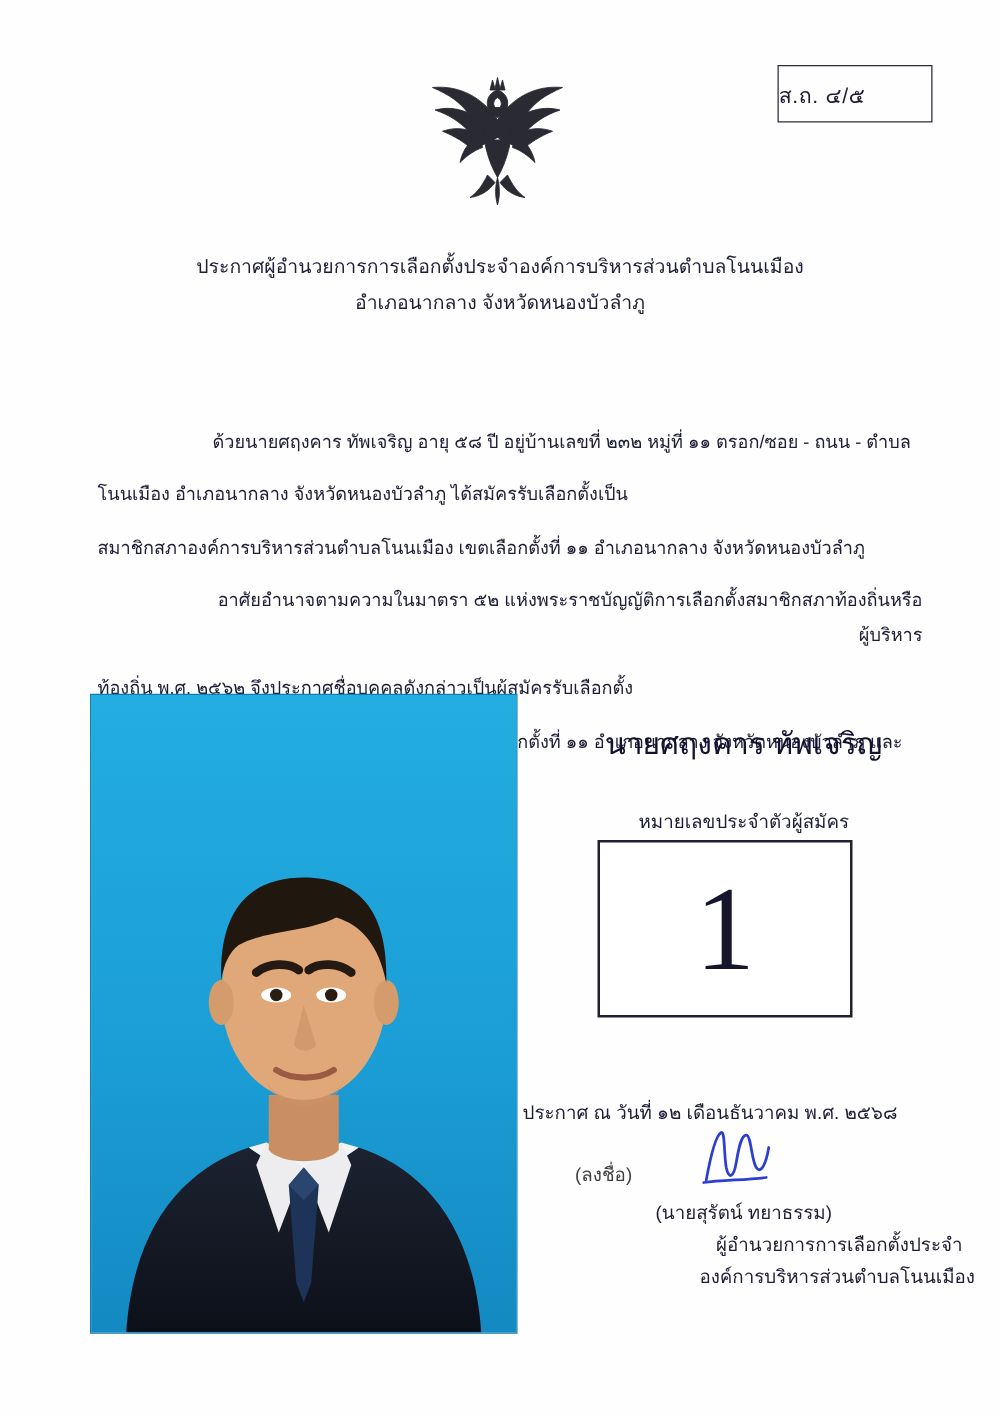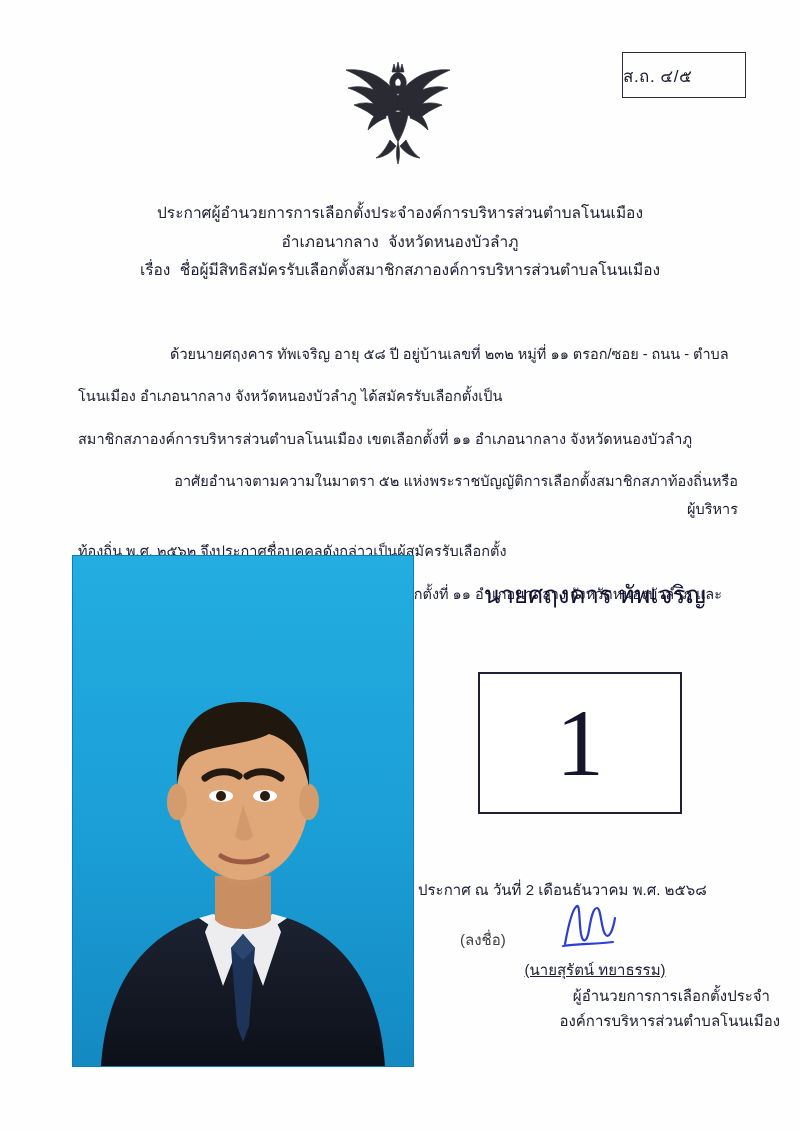--- a/index.html
+++ b/index.html
@@ -51,21 +51,20 @@
     top: 200px;
     left: 0;
     width: 800px;
     text-align: center;
     line-height: 1.85;
   }
   .heading-block div {
     font-size: 15.5px;
     color: #1d1d35;
     white-space: nowrap;
-    font-family: Liberation Mono, monospace;
   }
   
   .body-block {
     position: absolute;
     top: 340px;
     left: 78px;
     width: 660px;
     font-size: 14.5px;
     line-height: 1.95;
     color: #1d1d35;
@@ -149,21 +148,20 @@
   }
   .signature svg { width: 100%; height: 100%; display: block; }
   .sign-name {
     position: absolute;
     top: 958px;
     left: 430px;
     width: 330px;
     text-align: center;
     font-size: 15px;
     color: #1d1d35;
-    text-decoration: underline;
   }
   .sign-pos1 {
     position: absolute;
     top: 984px;
     left: 430px;
     width: 340px;
     text-align: right;
     font-size: 15px;
     color: #1d1d35;
   }
@@ -206,21 +204,20 @@
         <path d="M56 82 C52 90 48 96 42 100 C50 99 57 95 62 88 Z"></path>
         <path d="M72 82 C76 90 80 96 86 100 C78 99 71 95 66 88 Z"></path>
         <path d="M64 84 C62 92 62 99 64 106 C66 99 66 92 64 84 Z"></path>
       </g>
     </svg>
   </div>
 
   <div class="heading-block">
     <div>ประกาศผู้อำนวยการการเลือกตั้งประจำองค์การบริหารส่วนตำบลโนนเมือง</div>
     <div>อำเภอนากลาง จังหวัดหนองบัวลำภู</div>
-    <div>เรื่อง ชื่อผู้มีสิทธิสมัครรับเลือกตั้งสมาชิกสภาองค์การบริหารส่วนตำบลโนนเมือง</div>
   </div>
 
   <div class="body-block">
     <p class="indent">ด้วยนายศฤงคาร ทัพเจริญ อายุ ๕๘ ปี อยู่บ้านเลขที่ ๒๓๒ หมู่ที่ ๑๑ ตรอก/ซอย - ถนน - ตำบล</p>
     <p>โนนเมือง อำเภอนากลาง จังหวัดหนองบัวลำภู ได้สมัครรับเลือกตั้งเป็น</p>
     <p>สมาชิกสภาองค์การบริหารส่วนตำบลโนนเมือง เขตเลือกตั้งที่ ๑๑ อำเภอนากลาง จังหวัดหนองบัวลำภู</p>
     <p class="indent2">อาศัยอำนาจตามความในมาตรา ๕๒ แห่งพระราชบัญญัติการเลือกตั้งสมาชิกสภาท้องถิ่นหรือผู้บริหาร</p>
     <p>ท้องถิ่น พ.ศ. ๒๕๖๒ จึงประกาศชื่อบุคคลดังกล่าวเป็นผู้สมัครรับเลือกตั้ง</p>
     <p>สมาชิกสภาองค์การบริหารส่วนตำบลโนนเมือง เขตเลือกตั้งที่ ๑๑ อำเภอนากลาง จังหวัดหนองบัวลำภู และ</p>
     <p>หมายเลขประจำตัวผู้สมัครที่ใช้ลงคะแนน ดังนี้</p>
@@ -270,25 +267,26 @@
       <path d="M170 248 L162 280 C166 286 176 286 180 280 Z" fill="#cf9468" opacity="0.75"></path>
 
       <path d="M148 300 C160 308 182 308 194 300" stroke="#9c5a44" stroke-width="5" fill="none" stroke-linecap="round"></path>
 
       <path d="M140 308 C150 330 192 330 202 308 C196 336 146 336 140 308 Z" fill="#cf9468" opacity="0.4"></path>
     </svg>
   </div>
 
   <div class="cand-name">นายศฤงคาร ทัพเจริญ</div>
 
+  <div class="num-label">หมายเลขประจำตัวผู้สมัคร</div>
   <div class="num-box">
     <span>1</span>
   </div>
 
-  <div class="announce-date">ประกาศ ณ วันที่ 2 เดือนธันวาคม พ.ศ. ๒๕๖๘</div>
+  <div class="announce-date">ประกาศ ณ วันที่ ๑๒ เดือนธันวาคม พ.ศ. ๒๕๖๘</div>
   <div class="sign-line">(ลงชื่อ)</div>
   <div class="signature">
     <svg viewBox="0 0 70 50" xmlns="http://www.w3.org/2000/svg">
       <g fill="none" stroke="#2b3fd0" stroke-width="2.2" stroke-linecap="round">
         <path d="M10 44 C14 22 18 8 22 6 C25 5 24 22 26 34 C28 44 32 42 34 30 C36 18 38 8 42 8 C46 8 46 28 50 34 C54 40 58 30 60 18"></path>
         <path d="M8 46 C22 44 42 44 58 42"></path>
       </g>
     </svg>
   </div>
   <div class="sign-name">(นายสุรัตน์ ทยาธรรม)</div>

